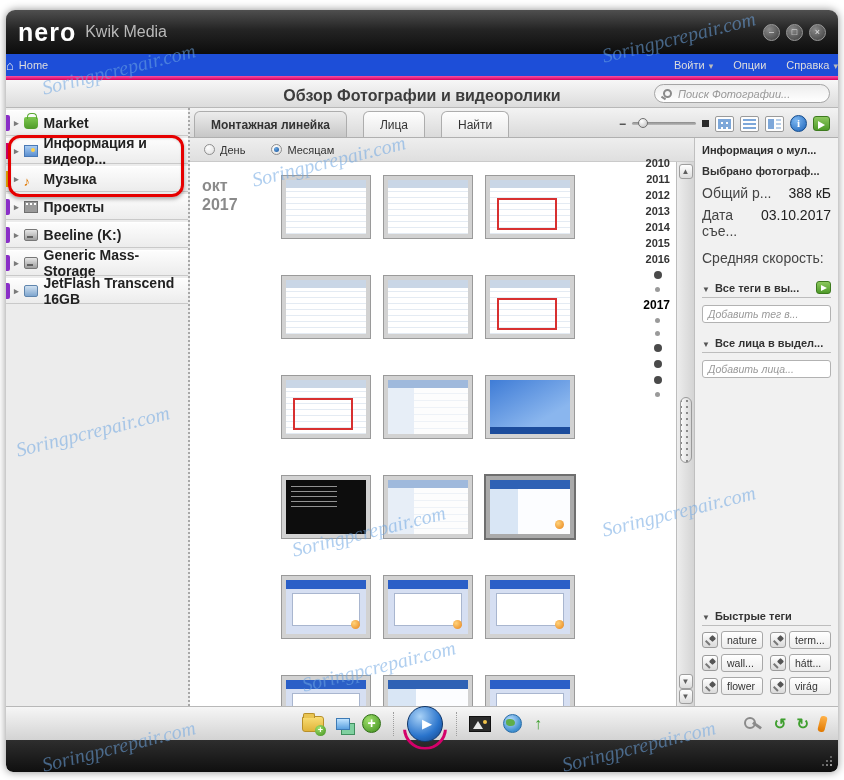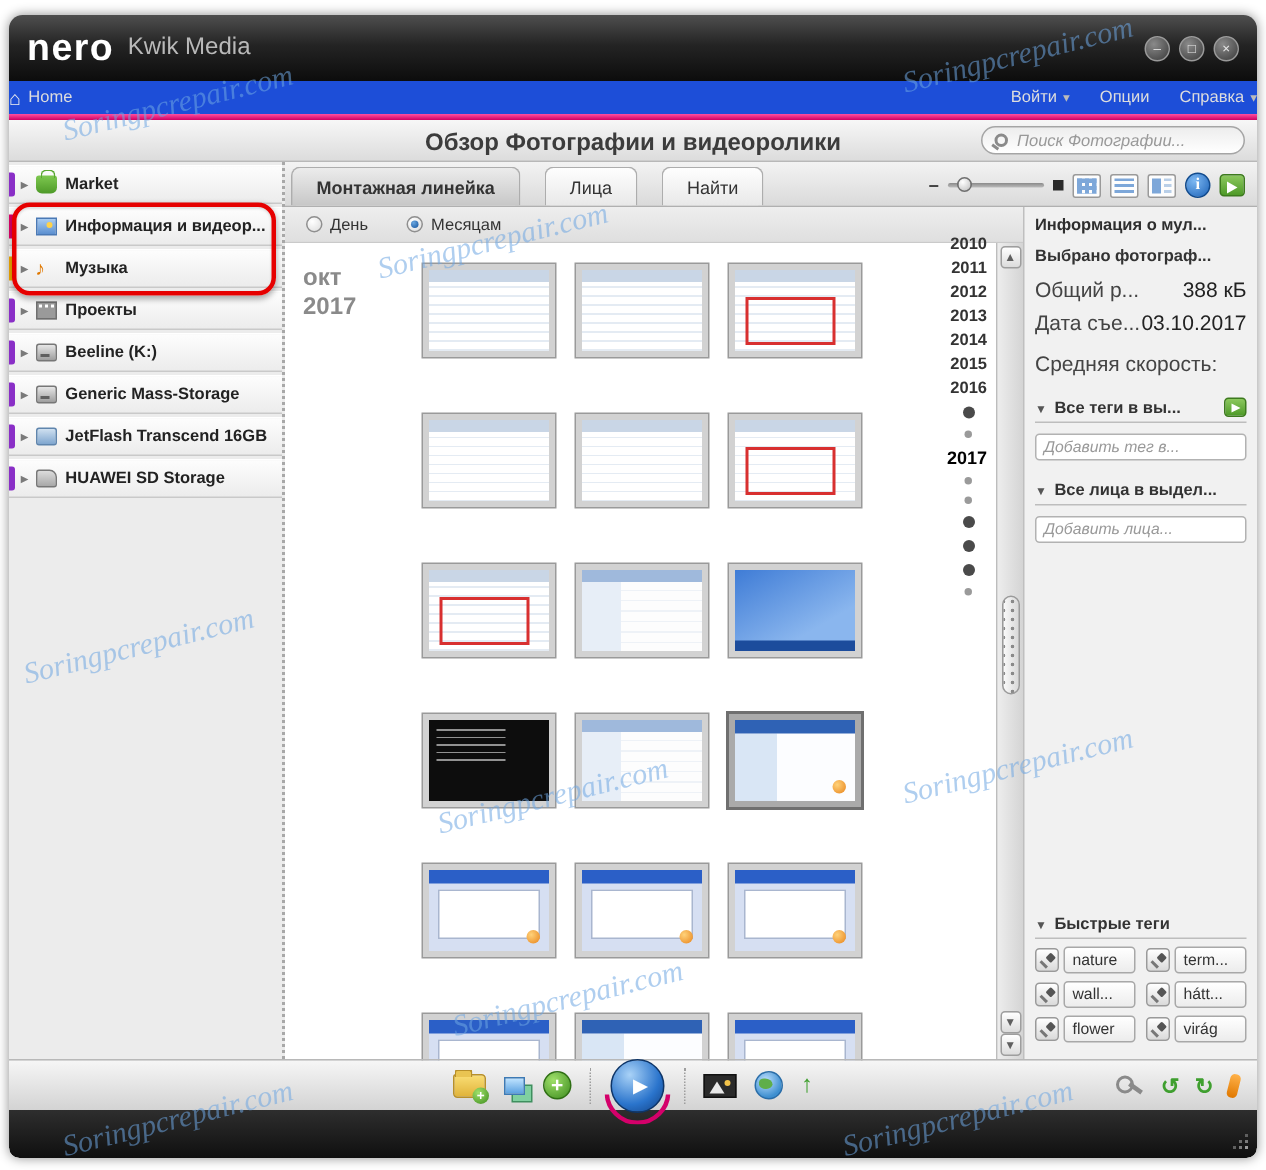--- a/index.html
+++ b/index.html
@@ -33,21 +33,21 @@
     background:linear-gradient(#ededed,#fff);display:flex;align-items:center;padding:0 8px;gap:6px;color:#999;font-size:11px;font-style:italic}
   .mag{width:9px;height:9px;border:2px solid #8a8a8a;border-radius:50%;position:relative;flex:0 0 auto}
   .mag::after{content:"";position:absolute;left:-4px;top:6px;width:5px;height:2px;background:#8a8a8a;transform:rotate(35deg)}
 
   
   .main{flex:1;display:flex;min-height:0;background:#fff}
 
   .sidebar{width:184px;background:#ececec;border-right:2px dotted #a8a8a8;position:relative;padding-top:2px;flex:0 0 auto}
   .sideitem{height:26px;margin-bottom:2px;background:linear-gradient(#fdfdfd,#ececec);
     border-top:1px solid #fff;border-bottom:1px solid #c9c9c9;display:flex;align-items:center;padding-left:8px;position:relative;
-    font-size:11px;font-weight:bold;color:#222;cursor:default}
+    font-size:14px;font-weight:bold;color:#222;cursor:default}
   .accent{position:absolute;left:0;top:4px;bottom:4px;width:4px;border-radius:0 2px 2px 0}
   .siarrow{color:#7a7a7a;font-size:9px;margin-right:5px}
   .siarrow::before{content:"▸"}
   .si-icon{width:14px;height:12px;margin-right:6px;position:relative;flex:0 0 auto}
   .icon-basket{background:linear-gradient(#7ec850,#4e9a28);border-radius:2px 2px 4px 4px}
   .icon-basket::before{content:"";position:absolute;left:3px;top:-4px;width:8px;height:5px;border:1.5px solid #5aa832;border-bottom:none;border-radius:4px 4px 0 0}
   .icon-photo{background:linear-gradient(#a9ccf2,#5b8fd0);border:1px solid #4a79b5}
   .icon-photo::before{content:"";position:absolute;right:2px;top:2px;width:4px;height:4px;border-radius:50%;background:#ffd24a}
   .icon-music::before{content:"♪";color:#e07800;font-size:13px;line-height:12px}
   .icon-film{background:#9a9a9a;border:1px solid #6f6f6f}
@@ -135,21 +135,21 @@
   .scrollcol{width:18px;background:linear-gradient(90deg,#ededed,#d4d4d4);border-left:1px solid #bdbdbd;
     display:flex;flex-direction:column;align-items:center;padding:2px 0;flex:0 0 auto}
   .sbtn{width:14px;height:15px;border:1px solid #9e9e9e;border-radius:3px;background:linear-gradient(#fff,#dcdcdc);
     color:#5f5f5f;font-size:8px;text-align:center;line-height:14px;flex:0 0 auto}
   .sbtn.up::before{content:"▲"} .sbtn.down::before{content:"▼"}
   .strack{flex:1;width:14px;position:relative;margin:2px 0}
   .sthumb{position:absolute;left:1px;top:44%;width:12px;height:66px;border:1px solid #9a9a9a;border-radius:6px;
     background:radial-gradient(circle,#8a8a8a 1px,transparent 1.4px) 3px 6px/6px 6px repeat,linear-gradient(90deg,#fafafa,#d8d8d8)}
 
   
-  .rightpanel{width:156px;background:#f1f1f1;border-left:1px solid #bfbfbf;display:flex;flex-direction:column;
+  .rightpanel{width:144px;background:#f1f1f1;border-left:1px solid #bfbfbf;display:flex;flex-direction:column;
     font-size:11px;color:#333;padding:5px 7px 6px;flex:0 0 auto}
   .panelheader{font-weight:bold;margin:1px 0 7px;color:#2e2e2e}
   .pbold{font-weight:bold;margin:2px 0 5px}
   .kv{display:flex;justify-content:space-between;margin:3px 0;color:#444;font-size:14px}
   .kv .v{color:#222}
   .sectionhdr{display:flex;align-items:center;gap:5px;border-bottom:1px solid #bdbdbd;padding:3px 0 3px;margin-top:9px;font-weight:bold}
   .secarrow::before{content:"▼";font-size:8px;color:#555}
   .sec-icon{margin-left:auto;width:15px;height:13px;background:linear-gradient(#8cc85e,#4e9a28);border:1px solid #3d7a1e;border-radius:3px;position:relative}
   .sec-icon::before{content:"";position:absolute;left:4px;top:3px;width:0;height:0;border-left:6px solid #fff;border-top:3.5px solid transparent;border-bottom:3.5px solid transparent}
   .pinput{height:18px;border:1px solid #b2b2b2;border-radius:3px;background:#fff;color:#999;font-style:italic;
@@ -288,26 +288,20 @@
         <span class="siarrow"></span>
         <span class="si-icon icon-drive"></span>
         <span>Generic Mass-Storage</span>
       </div>
       <div class="sideitem">
         <span class="accent" style="background: rgb(138, 47, 199);"></span>
         <span class="siarrow"></span>
         <span class="si-icon icon-usb"></span>
         <span>JetFlash Transcend 16GB</span>
       </div>
-      <div class="sideitem">
-        <span class="accent" style="background: rgb(138, 47, 199);"></span>
-        <span class="siarrow"></span>
-        <span class="si-icon icon-sd"></span>
-        <span>HUAWEI SD Storage</span>
-      </div>
       <div class="red-callout"></div>
     </div>
 
     <div class="restcol">
 
       <div class="tabsrow">
         <div class="tab active">Монтажная линейка</div>
         <div class="tab">Лица</div>
         <div class="tab">Найти</div>
         <div class="tabcontrols">

